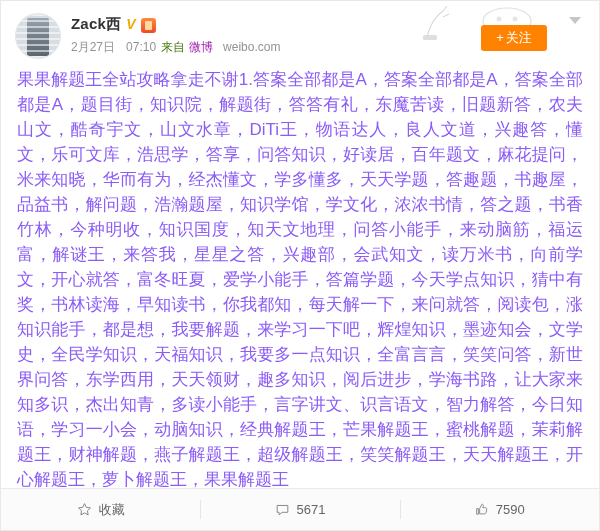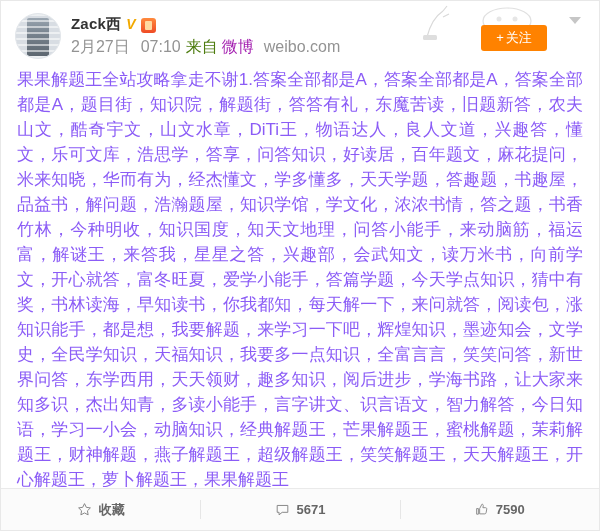--- a/index.html
+++ b/index.html
@@ -103,21 +103,21 @@
     position: absolute;
     left: 4px;
     top: 3px;
     width: 7px;
     height: 9px;
     background: #ffd9a0;
     border-radius: 1px;
   }
   .meta-row {
     margin-top: 6px;
-    font-size: 16px;
+    font-size: 12px;
     color: #939393;
     line-height: 16px;
     display: flex;
     align-items: flex-end;
     flex-wrap: nowrap;
   }
   .meta-time {
     color: #939393;
   }
   .meta-from {
@@ -223,21 +223,20 @@
   }
   .action-item {
     flex: 1 1 25%;
     display: flex;
     align-items: center;
     justify-content: center;
     font-size: 13px;
     color: #666666;
     cursor: pointer;
     position: relative;
-    font-weight: bold;
   }
   .action-item + .action-item::before {
     content: "";
     position: absolute;
     left: 0;
     top: 11px;
     bottom: 11px;
     width: 1px;
     background: #e6e6e6;
   }

